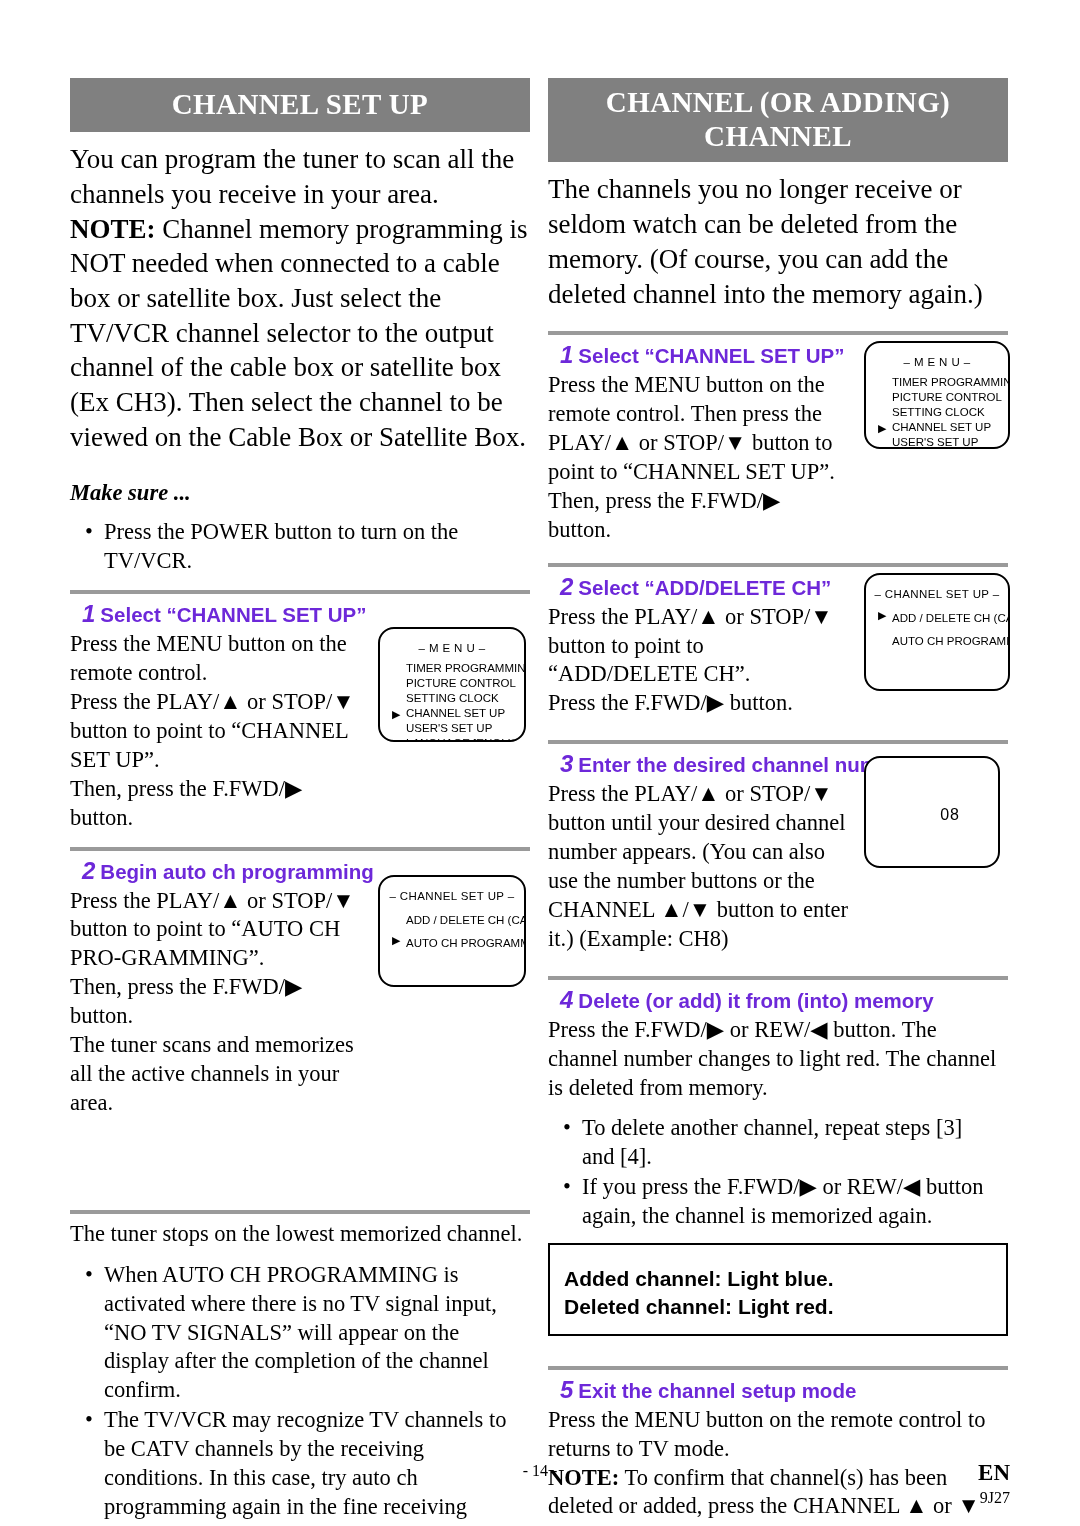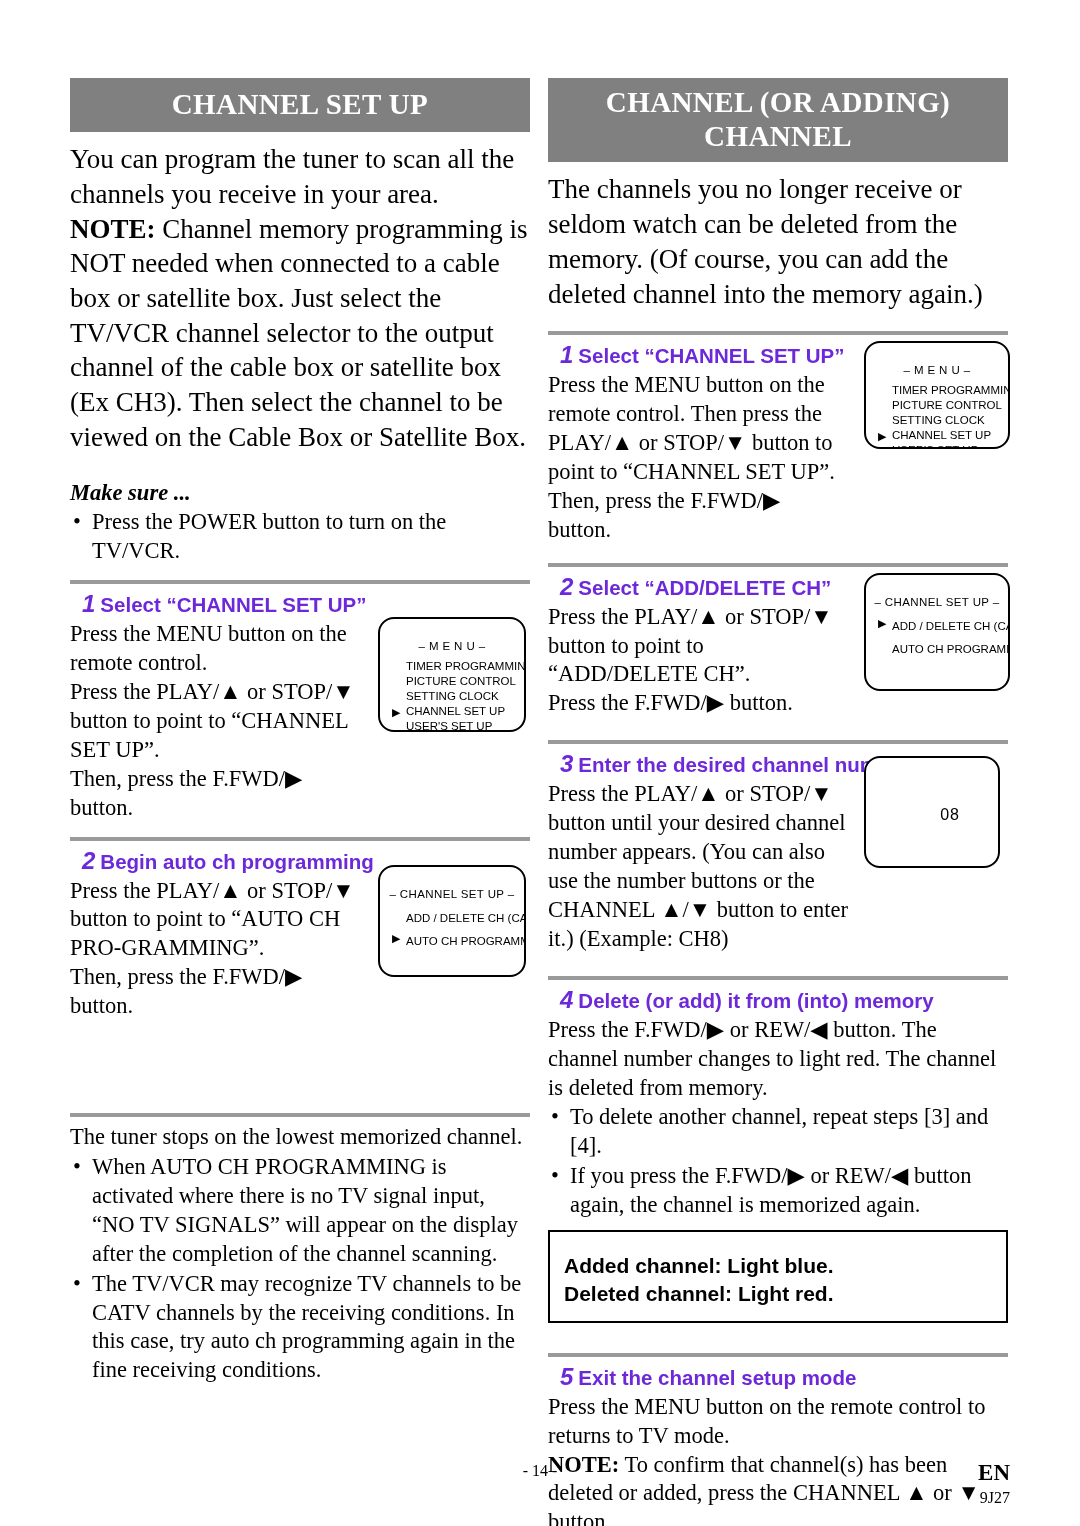--- a/index.html
+++ b/index.html
@@ -57,21 +57,21 @@
   .makesure {
     font-style: italic;
     font-weight: bold;
     font-size: 22.5px;
     margin-top: 26px;
     margin-bottom: 2px;
   }
 
   ul.bul {
     list-style: none;
-    margin: 0; padding: 0;
+    margin: 12px; padding: 0;
   }
   ul.bul > li {
     position: relative;
     padding-left: 22px;
     font-size: 22.5px;
     line-height: 1.285;
     margin-top: 1px;
   }
   ul.bul > li::before {
     content: "\2022";
@@ -117,21 +117,21 @@
     border-radius: 16px;
     background: #fff;
     font-family: "Liberation Sans", "DejaVu Sans", sans-serif;
     position: absolute;
     overflow: hidden;
   }
   .osd .osd-title {
     text-align: center;
     font-size: 11.5px;
     letter-spacing: .4px;
-    margin-top: 21px;
+    margin-top: 13px;
     margin-bottom: 7px;
     white-space: nowrap;
   }
   .osd .osd-list {
     padding-left: 26px;
     position: relative;
   }
   .osd .osd-row {
     font-size: 11.5px;
     line-height: 1.30;
@@ -246,37 +246,38 @@
     </div>
 
     <div class="rule"></div>
     <div class="step">
       <div class="step-head">
         <span class="num">2</span><span>Begin auto ch programming</span>
       </div>
       <div class="step-body" style="width:300px;">
         <p>Press the PLAY/▲ or STOP/▼ button to point to “AUTO CH PRO-GRAMMING”.</p>
         <p>Then, press the F.FWD/▶ button.</p>
+        <p>The tuner scans and memorizes all the active channels in your area.</p>
       </div>
 
       <div class="osd osd-spaced" style="left:308px; top:18px; width:148px; height:112px;">
         <div class="osd-title">– CHANNEL SET UP –</div>
         <div class="osd-list">
           <div class="osd-row">ADD / DELETE CH (CATV)</div>
           <div class="osd-row"><span class="cursor">▶</span><span>AUTO CH PROGRAMMING</span></div>
         </div>
       </div>
     </div>
 
     <div class="rule" style="margin-top:92px;"></div>
     <div class="step">
       <div class="step-body">
         <p>The tuner stops on the lowest memorized channel.</p>
         <ul class="bul">
-          <li>When AUTO CH PROGRAMMING is activated where there is no TV signal input, “NO TV SIGNALS” will appear on the display after the completion of the channel scanning.</li>
+          <li>When AUTO CH PROGRAMMING is activated where there is no TV signal input, “NO TV SIGNALS” will appear on the display after the completion of the channel confirm.</li>
           <li>The TV/VCR may recognize TV channels to be CATV channels by the receiving conditions. In this case, try auto ch programming again in the fine receiving conditions.</li>
         </ul>
       </div>
     </div>
 
   </div>
 
   <div class="col col-right">
 
     <div class="sec-bar">

